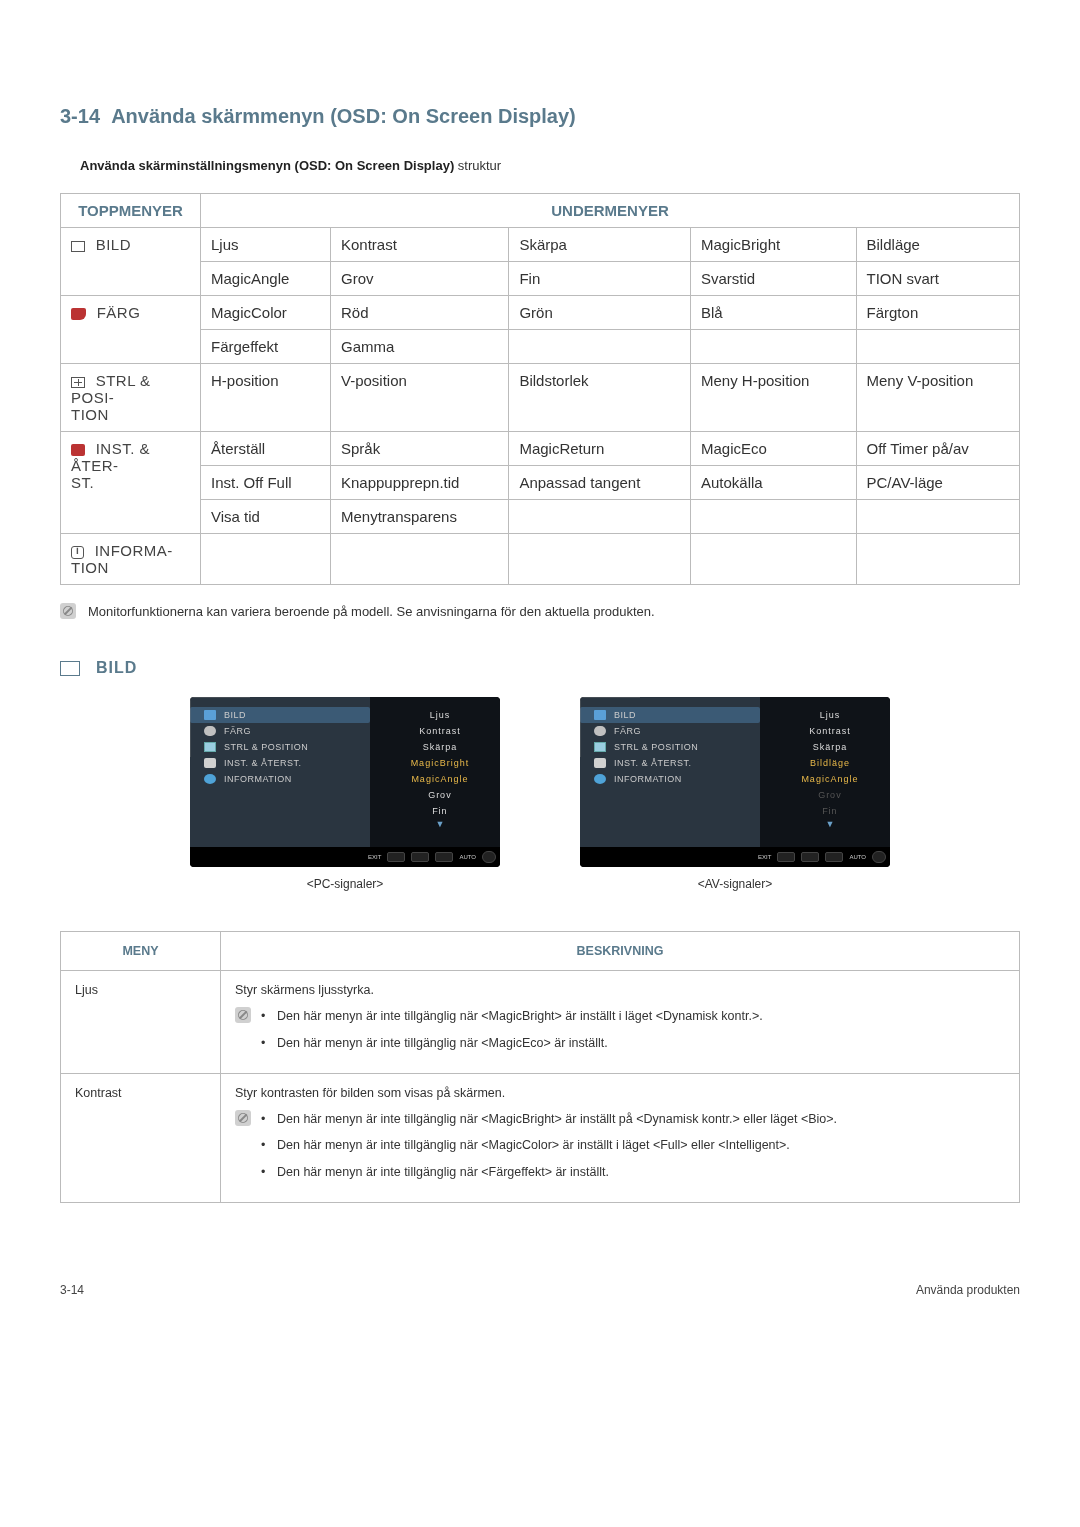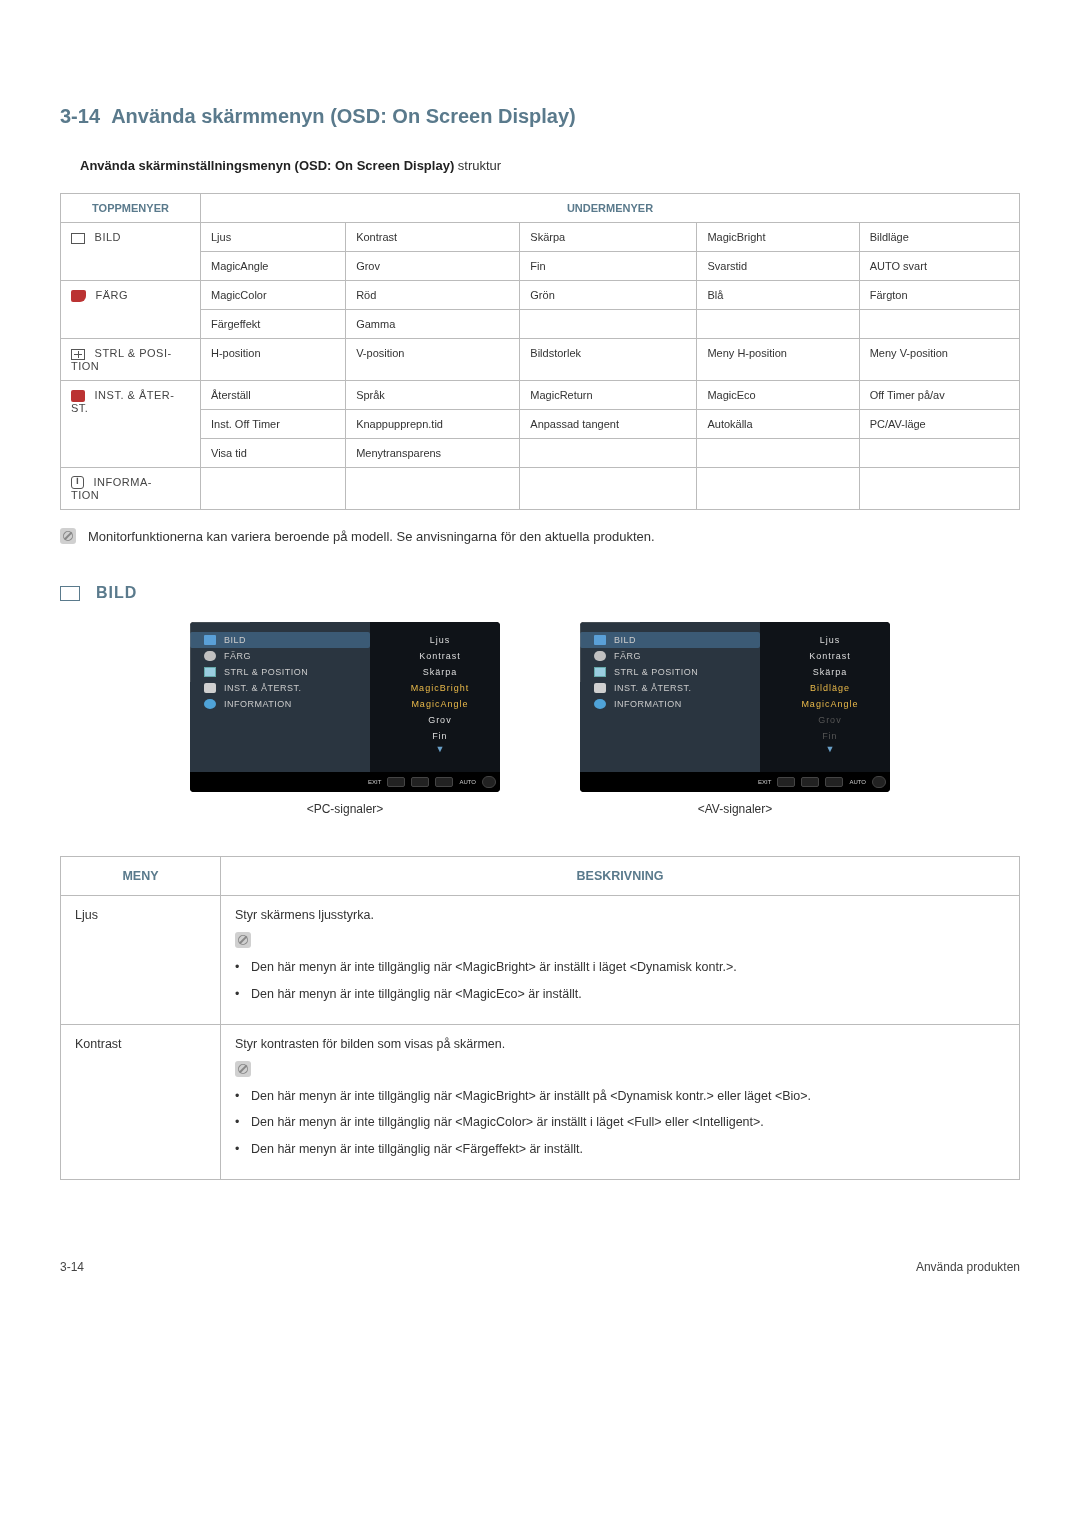--- a/index.html
+++ b/index.html
@@ -26,21 +26,21 @@
   }
   .subheading b { font-weight: bold; color:#222; }
   table.menu-table {
     width: 100%;
     border-collapse: collapse;
     margin-bottom: 18px;
   }
   table.menu-table th, table.menu-table td {
     border: 1px solid #bbb;
     padding: 8px 10px;
-    font-size: 11px;
+    font-size: 15px;
     text-align: left;
     vertical-align: top;
   }
   table.menu-table th {
     color: #5a7a8c;
     font-weight: bold;
     text-align: center;
     background: #fff;
   }
   .topmenu-cell {
@@ -112,21 +112,21 @@
   .osd-sub-item.hi{ color:#eaba4a; }
   .osd-caption{ margin-top:10px; font-size:12px; color:#333;}
   table.desc-table{
     width:100%; border-collapse:collapse;
   }
   table.desc-table th, table.desc-table td{
     border:1px solid #bbb; padding:12px 14px; font-size:12.5px; vertical-align:top; text-align:left;
   }
   table.desc-table th{ color:#5a7a8c; font-weight:bold; text-align:center;}
   .desc-body p{ margin-bottom:10px; }
-  .desc-notelist{ display:flex; gap:10px; align-items:flex-start;flex-direction:column;}
+  .desc-notelist{ display:flex; gap:10px; align-items:flex-start;}
   .desc-notelist ul{ list-style:none; padding:0;}
   .desc-notelist li{ position:relative; padding-left:16px; margin-bottom:8px; line-height:1.5;}
   .desc-notelist li::before{ content:"•"; position:absolute; left:0; top:0; color:#333;}
   .footer{
     display:flex; justify-content:space-between; font-size:12px; color:#444; margin-top:60px;
     border-top: 0; padding-top:20px;
   }
   .col-topmenu{ width:140px;}
 </style>
 </head>
@@ -154,21 +154,21 @@
         <td>Kontrast</td>
         <td>Skärpa</td>
         <td>MagicBright</td>
         <td>Bildläge</td>
       </tr>
       <tr>
         <td>MagicAngle</td>
         <td>Grov</td>
         <td>Fin</td>
         <td>Svarstid</td>
-        <td>AUTO svart</td>
+        <td>TION svart</td>
       </tr>
       <tr>
         <td class="topmenu-cell" rowspan="2"><span class="icon-palette"></span> FÄRG</td>
         <td>MagicColor</td>
         <td>Röd</td>
         <td>Grön</td>
         <td>Blå</td>
         <td>Färgton</td>
       </tr>
       <tr>
@@ -188,21 +188,21 @@
       </tr>
       <tr>
         <td class="topmenu-cell" rowspan="3"><span class="icon-gear"></span> INST. &amp; ÅTER-<br>ST.</td>
         <td>Återställ</td>
         <td>Språk</td>
         <td>MagicReturn</td>
         <td>MagicEco</td>
         <td>Off Timer på/av</td>
       </tr>
       <tr>
-        <td>Inst. Off Timer</td>
+        <td>Inst. Off Full</td>
         <td>Knappupprepn.tid</td>
         <td>Anpassad tangent</td>
         <td>Autokälla</td>
         <td>PC/AV-läge</td>
       </tr>
       <tr>
         <td>Visa tid</td>
         <td>Menytransparens</td>
         <td></td>
         <td></td>

